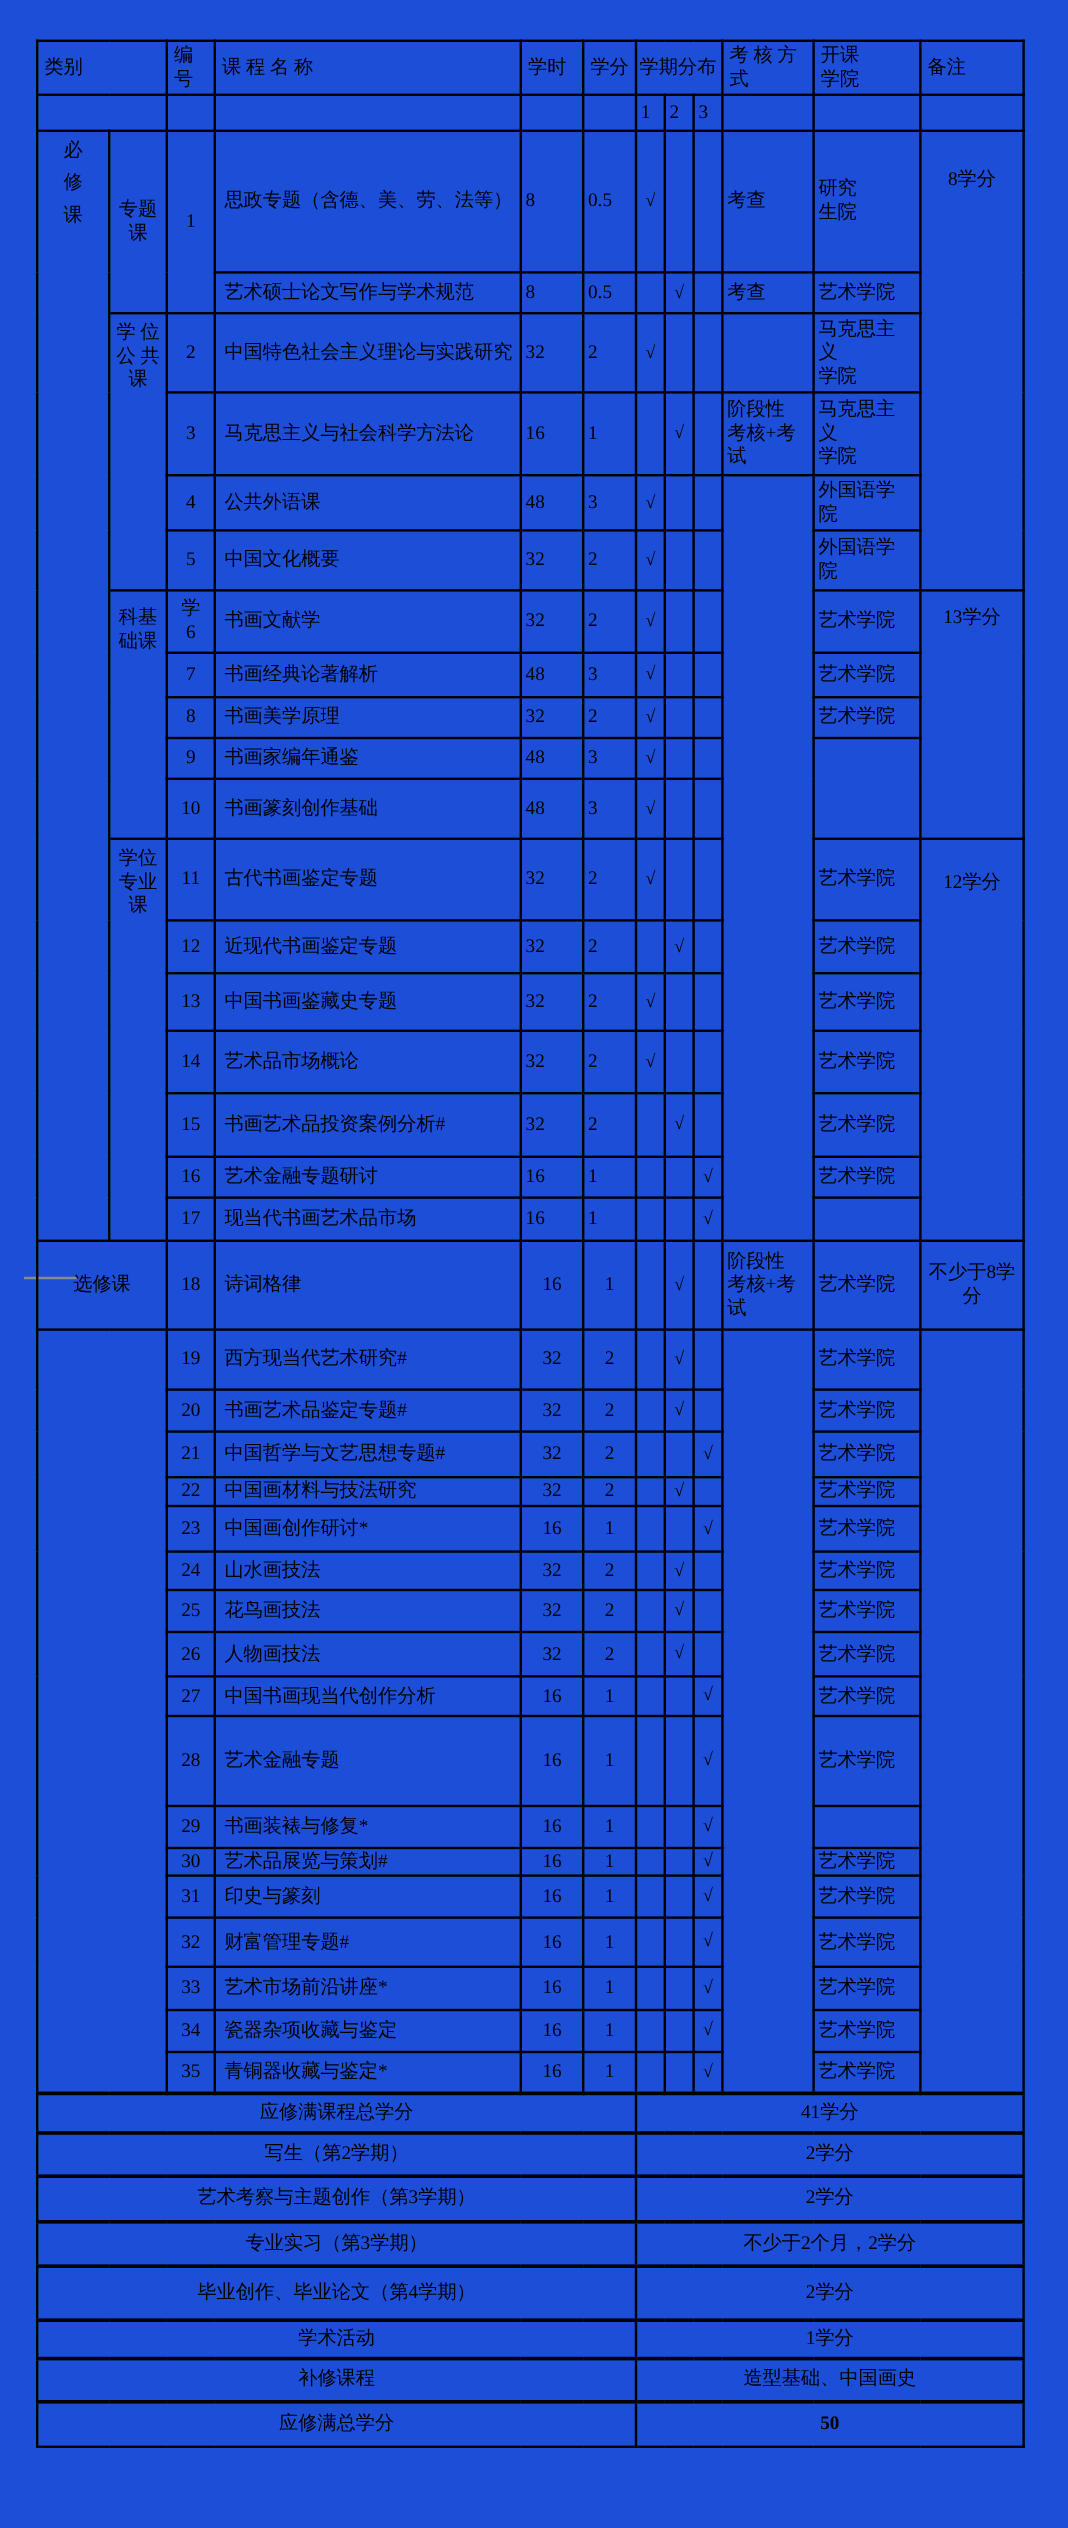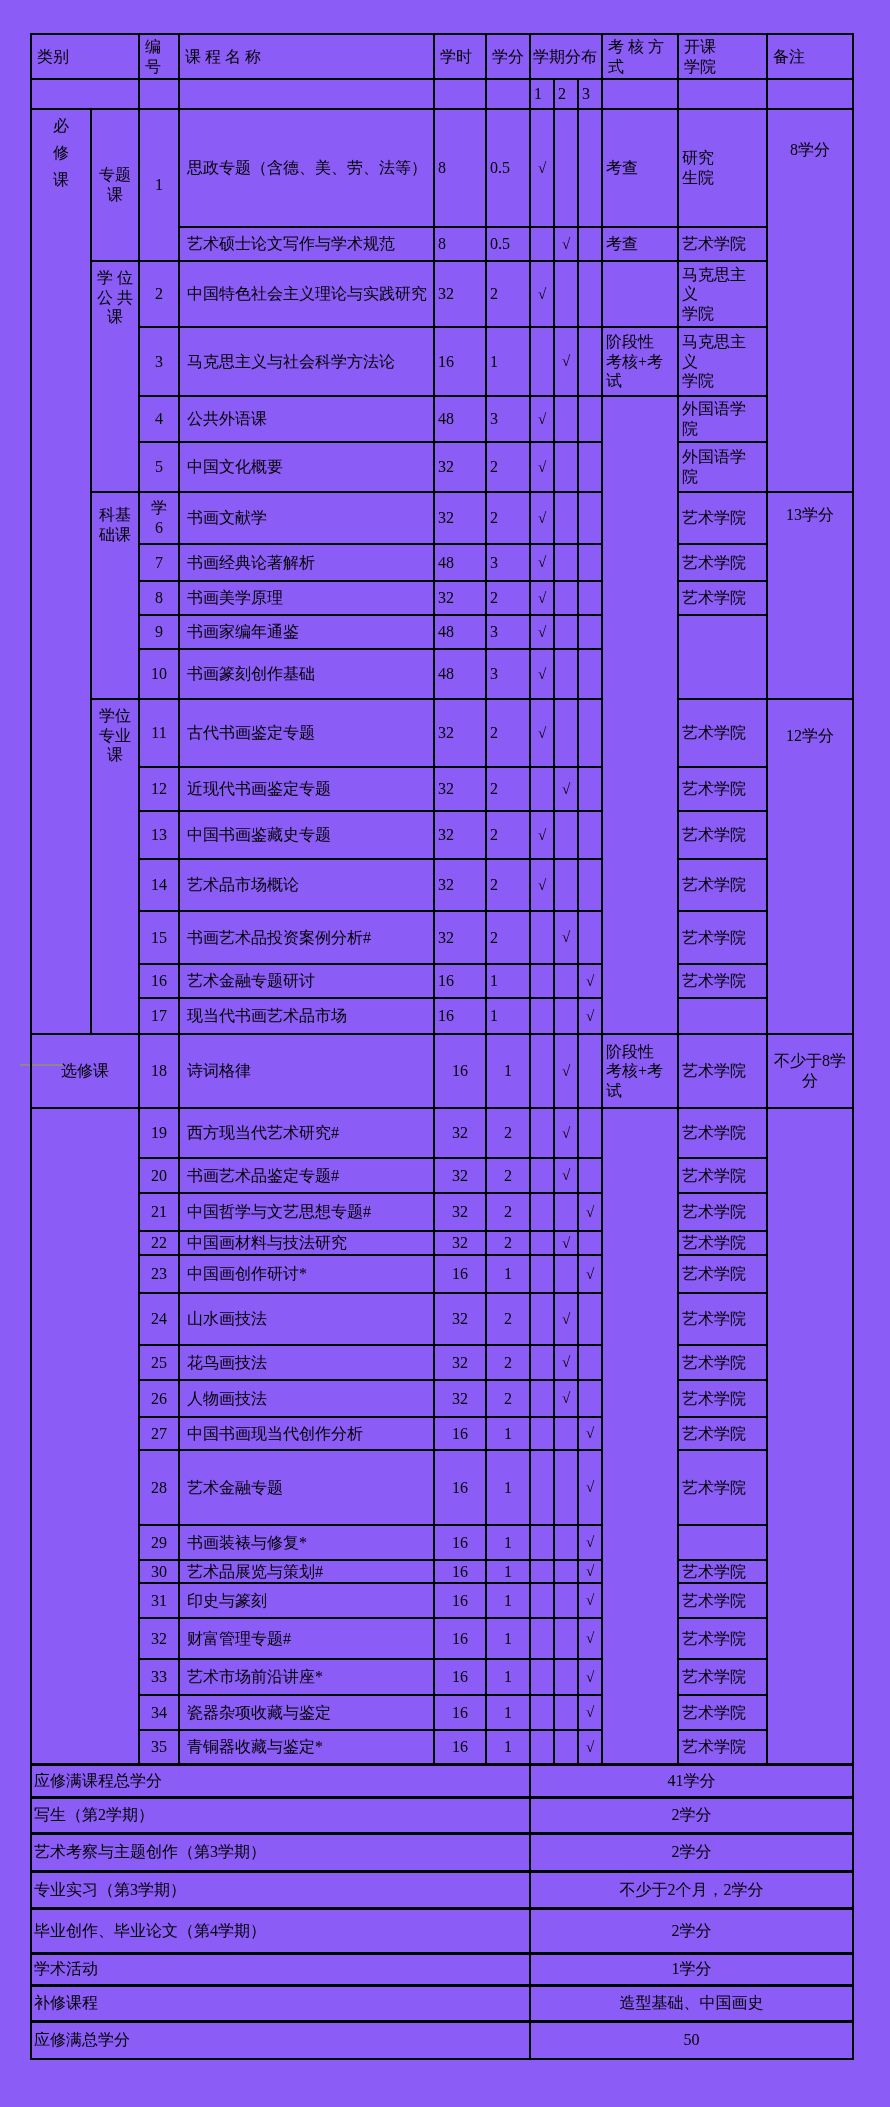--- a/index.html
+++ b/index.html
@@ -1,36 +1,36 @@
 <!DOCTYPE html>
 <html><head>
 <meta charset="utf-8">
 <style>
   html,body{margin:0;padding:0;background:#fff;}
   body{width:890px;height:2107px;font-family:"Liberation Serif","DejaVu Serif",serif;color:#000;font-size:16px;}
-  .sheet{position:relative;width:890px;height:2107px;background:#8b5cf6;overflow:hidden;}
+  .sheet{position:relative;width:890px;height:2107px;background:#1d4ed8;overflow:hidden;}
   table.curriculum{position:absolute;left:30px;top:33px;width:822px;border-collapse:collapse;table-layout:fixed;}
   td{border:2px solid #000;padding:0 2px;line-height:1.22;overflow:hidden;vertical-align:middle;}
   .hd{text-align:left;padding-left:5px;white-space:pre-line;}
   .tc{text-align:center;}
   .nm{text-align:left;padding-left:7px;}
   .ul{text-underline-offset:2px;}
   .hl{text-align:left;padding-left:3px;}
   .hc{text-align:center;}
   .s{text-align:center;font-size:15px;padding:0;}
   .subsem{text-align:left;padding-left:3px;}
   .as{text-align:left;padding-left:3px;white-space:pre-line;}
   .co{text-align:left;padding-left:3px;white-space:pre-line;}
   .rk{text-align:center;white-space:pre-line;padding:12px 3px;}
   .cat{text-align:center;white-space:pre-line;}
   .vt{vertical-align:top;}
   .pt2{padding-top:2px;}  .pt6{padding-top:6px;}  .pt12{padding-top:12px;}
   .pt26{padding-top:26px;} .pt30{padding-top:30px;}
   .lh27{line-height:27px;}
-  .suml{text-align:left;} .sumv{text-align:center;} .b{font-weight:normal;}
+  .suml{text-align:center;} .sumv{text-align:center;} .b{font-weight:bold;}
   .sumrow td{border-top-width:3px;}
   .margin-dash{position:absolute;left:20px;top:1064px;width:44px;height:2px;background:#8a8a8a;}
 </style>
 </head>
 <body>
 
 <div class="sheet">
   <div class="margin-dash"></div>
   <table class="curriculum">
     <colgroup>
@@ -355,21 +355,21 @@
     <tr style="height:38px">
       <td class="tc">23</td>
       <td class="nm">中国画创作研讨*</td>
       <td class="hc">16</td>
       <td class="hc">1</td>
       <td class="s"></td>
       <td class="s"></td>
       <td class="s">√</td>
       <td class="co">艺术学院</td>
     </tr>
-    <tr style="height:52px">
+    <tr style="height:32px">
       <td class="tc">24</td>
       <td class="nm">山水画技法</td>
       <td class="hc">32</td>
       <td class="hc">2</td>
       <td class="s"></td>
       <td class="s">√</td>
       <td class="s"></td>
       <td class="co">艺术学院</td>
     </tr>
     <tr style="height:35px">

